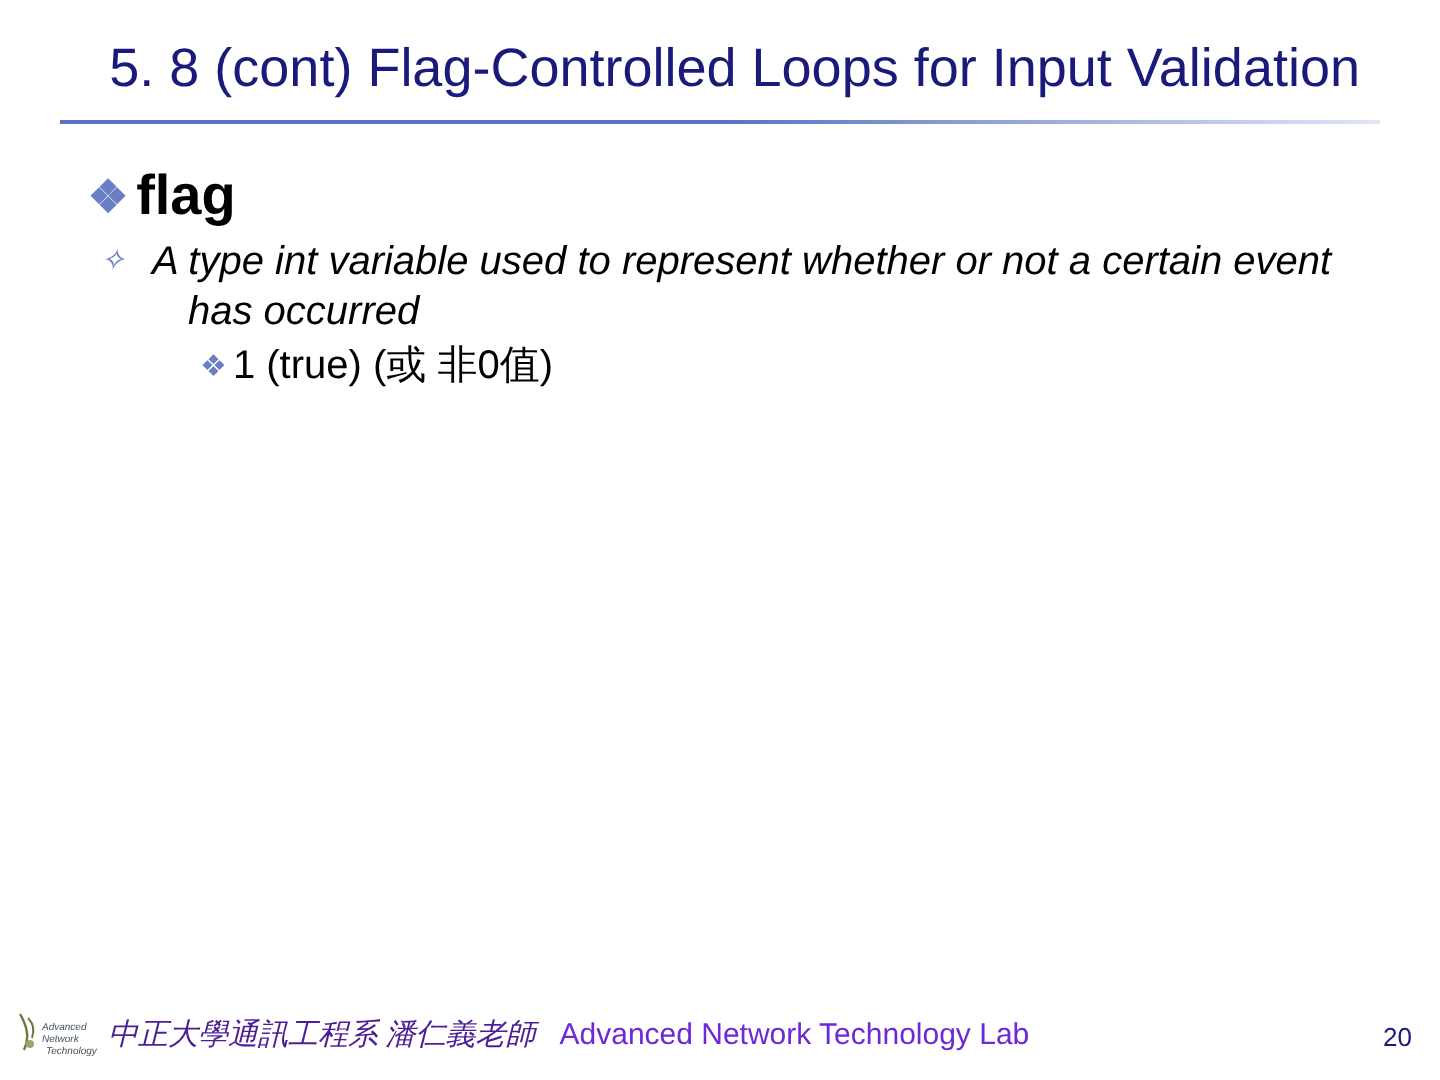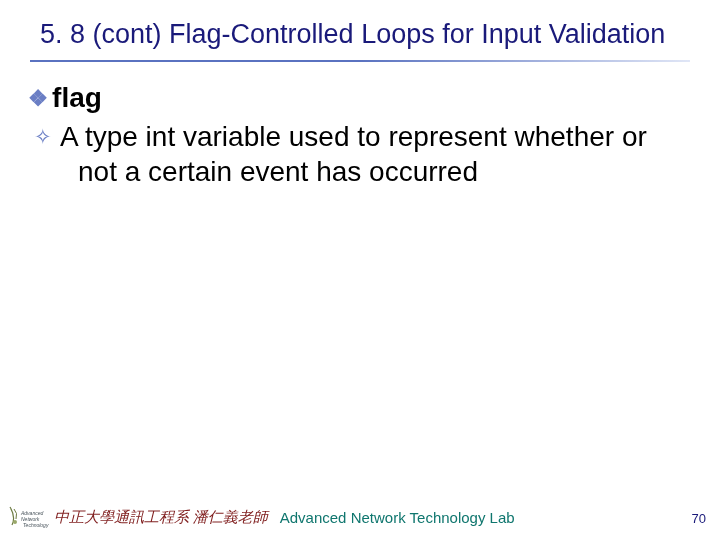--- a/index.html
+++ b/index.html
@@ -16,43 +16,44 @@
   .slide {
     width: 720px;
     height: 540px;
     position: relative;
     box-sizing: border-box;
   }
   .title {
     padding: 18px 40px 4px 40px;
     font-size: 27px;
     line-height: 1.25;
-    text-align: left;
+    text-align: right;
     color: #1a1a7a;
   }
   .underline {
     margin: 4px 30px 10px 30px;
     height: 2px;
     background: linear-gradient(to right, #5a72c0 0%, #5a72c0 50%, #e0e6f6 100%);
   }
   .content {
-    padding: 6px 32px 0 28px;
+    padding: 6px 32px 0 44px;
     font-size: 24px;
     line-height: 1.25;
   }
   .lvl1 {
     font-weight: bold;
     font-size: 28px;
     margin: 2px 0 4px 0;
   }
   .lvl2 {
-    font-size: 28px;
+    font-size: 20px;
     margin: 2px 0 2px 28px;
     text-indent: -22px;
     padding-left: 22px;
+    font-style: italic;
   }
   .lvl3 {
     font-size: 20px;
     margin: 2px 0 2px 56px;
   }
   .bullet-diamond {
     color: #6a7ec4;
     font-size: 0.8em;
     margin-right: 4px;
     display: inline-block;
@@ -87,26 +88,26 @@
     height: 28px;
     margin-left: 6px;
     position: relative;
     flex-shrink: 0;
   }
   .footer-logo svg { width: 100%; height: 100%; }
   .footer-cn {
     font-style: italic;
     font-family: "DFKai-SB", "KaiTi", serif;
     margin-left: 4px;
-    color: #7f1d1d;
+    color: #4c1d95;
     white-space: nowrap;
   }
   .footer-en {
     margin-left: 12px;
-    color: #0f766e;
+    color: #6d28d9;
     white-space: nowrap;
   }
   .page-num {
     position: absolute;
     right: 14px;
     bottom: 14px;
     font-size: 13px;
     color: #1a1a7a;
   }
 </style>
@@ -118,31 +119,34 @@
   <div class="title">5. 8 (cont) Flag-Controlled Loops for Input Validation</div>
   <div class="underline"></div>
 
   <div class="content">
     <div class="lvl1">
       <span class="bullet-diamond">❖</span><span>flag</span>
     </div>
     <div class="lvl2">
       <span class="bullet-maltese">✧</span><span>A type int variable used to represent whether or not a certain event has occurred</span>
     </div>
+    <div class="lvl3">
+      <span class="bullet-sm-diamond">❖</span><span>1 (true)  (或 非0值)</span>
+    </div>
   </div>
 
   <div class="footer">
     <div class="footer-logo">
       <svg viewBox="0 0 44 28">
         <path d="M4 4 Q10 14 6 22" stroke="#6b7a40" stroke-width="1.2" fill="none"></path>
         <path d="M8 6 Q12 10 10 16" stroke="#6b7a40" stroke-width="1" fill="none"></path>
         <circle cx="9" cy="19" r="2" fill="#9aa86a"></circle>
         <text x="15" y="12" font-size="5" fill="#47525a" font-style="italic">Advanced</text>
         <text x="15" y="18" font-size="5" fill="#47525a" font-style="italic">Network</text>
         <text x="17" y="24" font-size="5" fill="#47525a" font-style="italic">Technology</text>
       </svg>
     </div>
     <span class="footer-cn">中正大學通訊工程系 潘仁義老師</span>
     <span class="footer-en">Advanced Network Technology Lab</span>
   </div>
 
-  <div class="page-num">70</div>
+  <div class="page-num">20</div>
 </div>
 
 </body></html>

